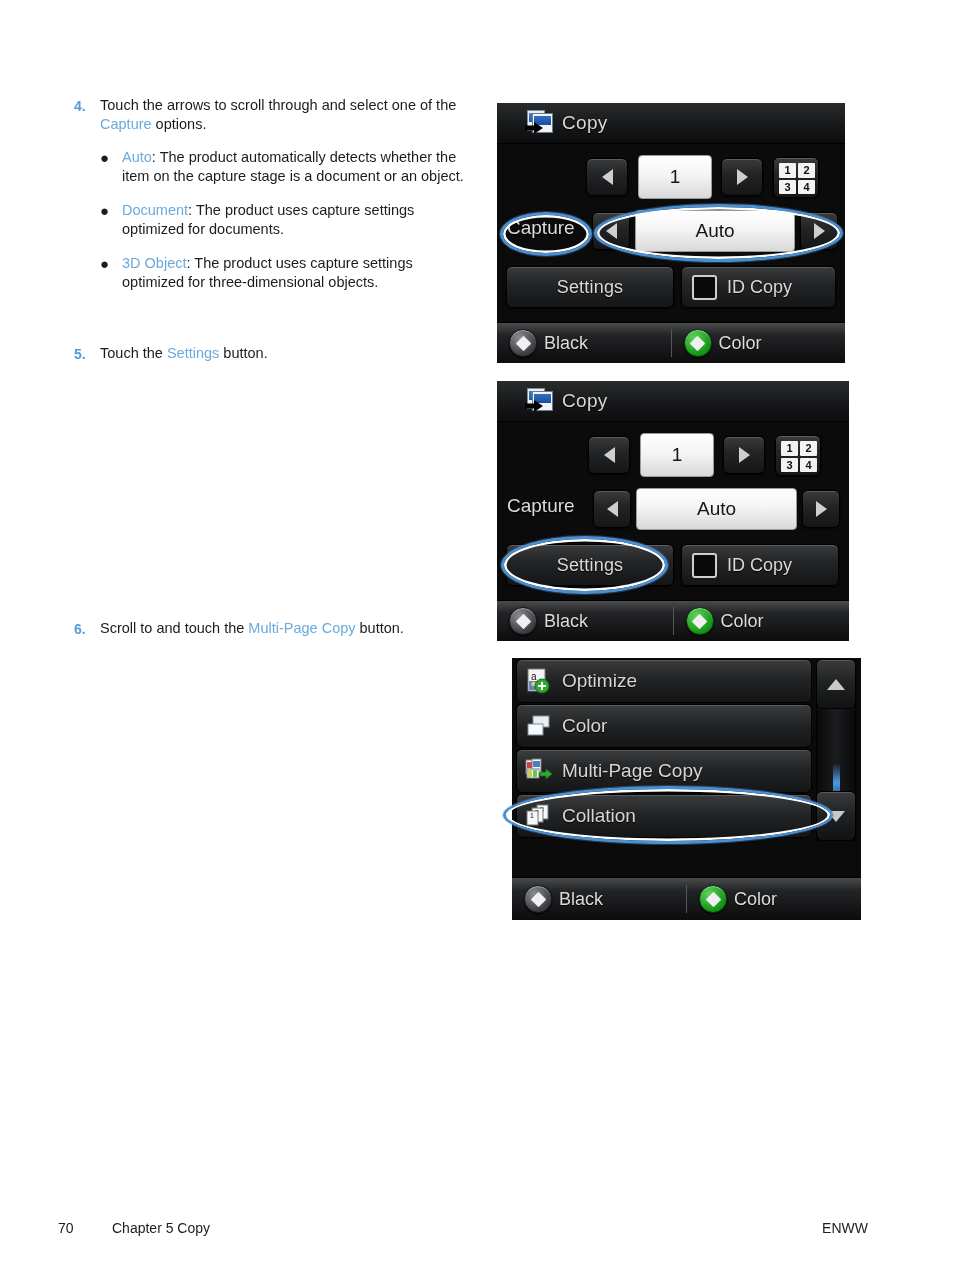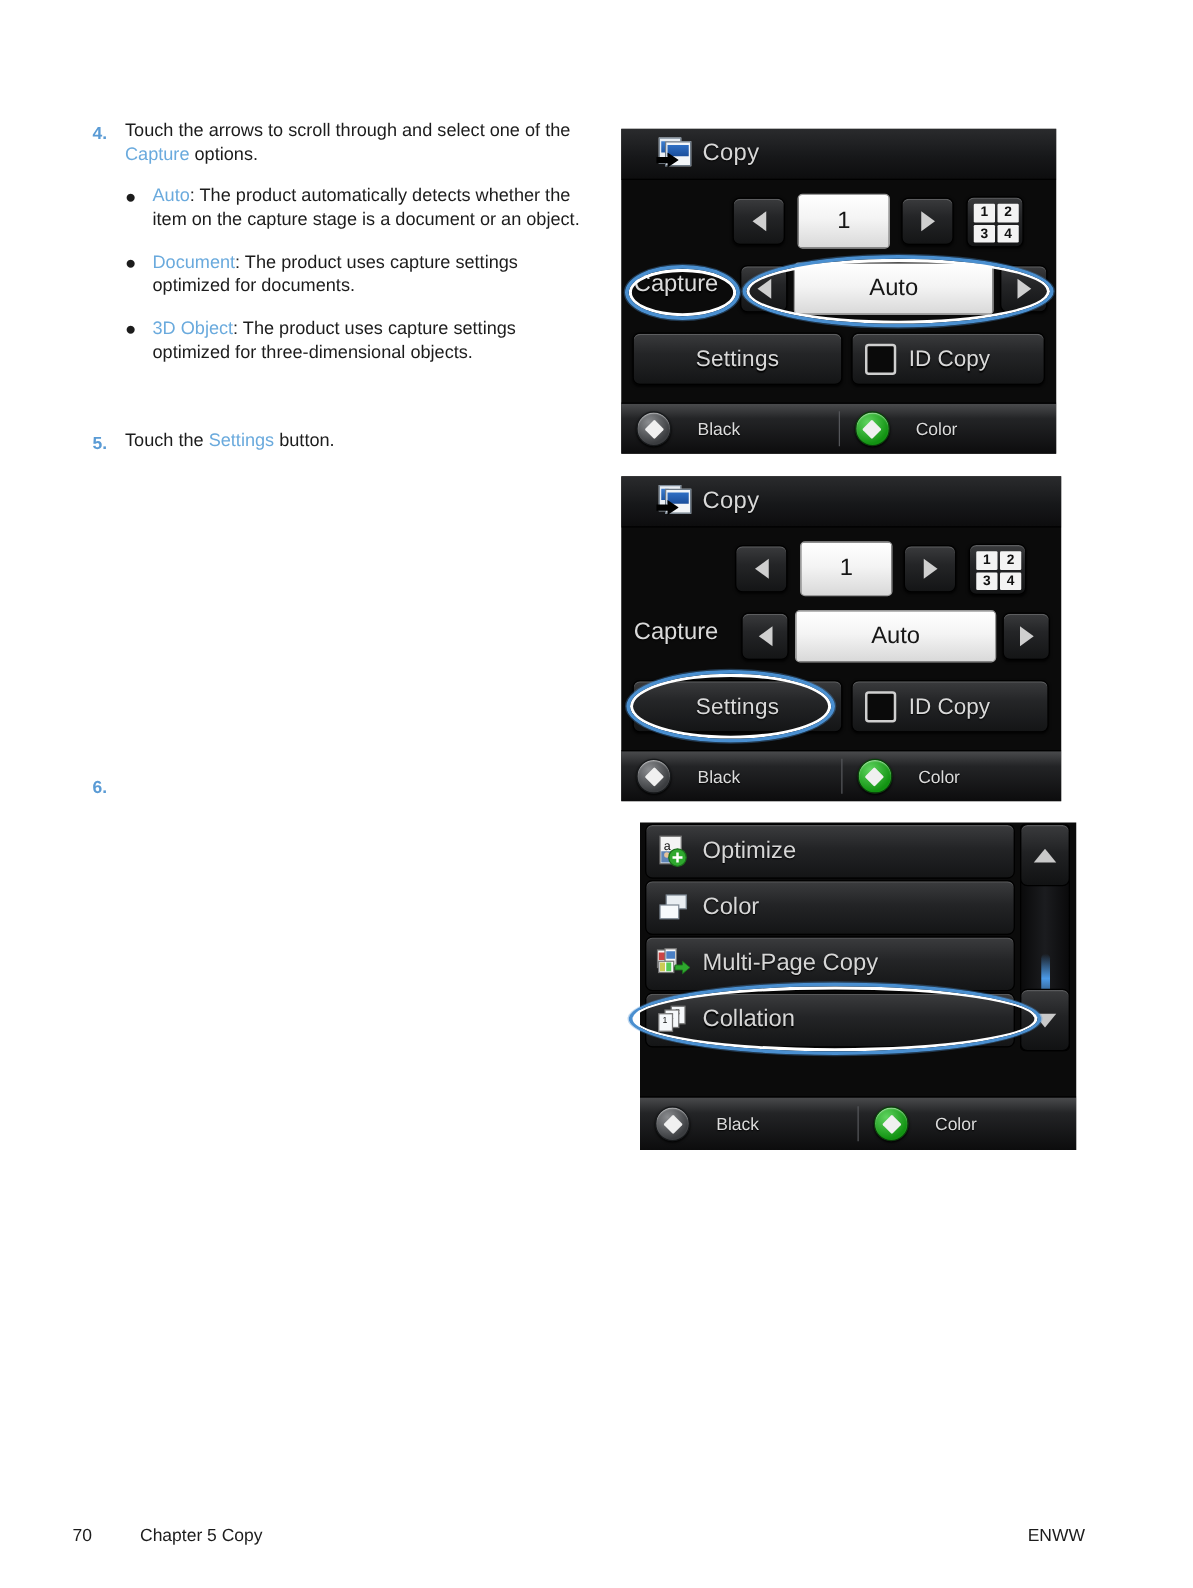--- a/index.html
+++ b/index.html
@@ -134,21 +134,21 @@
 
   
   .scr-footer {
     position: absolute; left: 0; bottom: 0; width: 100%; height: 40px;
     background: linear-gradient(to bottom,#4a4b4d 0%, #232426 30%, #0c0c0d 100%);
     border-top: 1px solid #000;
     display: flex; align-items: center;
   }
   .foot-half { flex: 1; display: flex; align-items: center; padding-left: 12px; }
   .foot-half.divider { border-left: 1px solid #54565a; text-align: center; }
-  .foot-label { color: #dcdcdc; font-size: 14px; margin-left: 21px; text-shadow: 0 1px 1px #000; }
+  .foot-label { color: #dcdcdc; font-size: 18px; margin-left: 7px; text-shadow: 0 1px 1px #000; }
   .startbtn {
     width: 26px; height: 26px; border-radius: 50%;
     display: flex; align-items: center; justify-content: center;
     box-shadow: inset 0 1px 1px rgba(255,255,255,.5), 0 1px 2px #000;
   }
   .startbtn.black { background: radial-gradient(circle at 35% 30%, #8b8d90, #3a3c3f 70%); border: 1px solid #16181a; }
   .startbtn.color { background: radial-gradient(circle at 35% 30%, #5fd45f, #129312 70%); border: 1px solid #0a3f0a; }
   .diamond {
     width: 11px; height: 11px; background: #f0f0f0;
     transform: rotate(45deg); border-radius: 1px;
@@ -228,20 +228,21 @@
     </div>
   </div>
 
   <div class="step" style="margin-top:52px;">
     <div class="step-num">5.</div>
     <div class="step-body"><span>Touch the </span><span class="lnk">Settings</span><span> button.</span></div>
   </div>
 
   <div class="step" style="margin-top:255px; width:330px;">
     <div class="step-num">6.</div>
+    <div class="step-body"><span>Scroll to and touch the </span><span class="lnk">Multi-Page Copy</span><span> button.</span></div>
   </div>
 </div>
 
 <div class="screen" id="screen-1">
   <div class="scr-header">
     <div class="copy-icon">
       <div class="doc-back"></div>
         <div class="doc-front"></div>
       <svg class="arrow" viewBox="0 0 18 12">
           <path d="M0 3.5h9V0l9 6-9 6V8.5H0z" fill="#000"></path>

